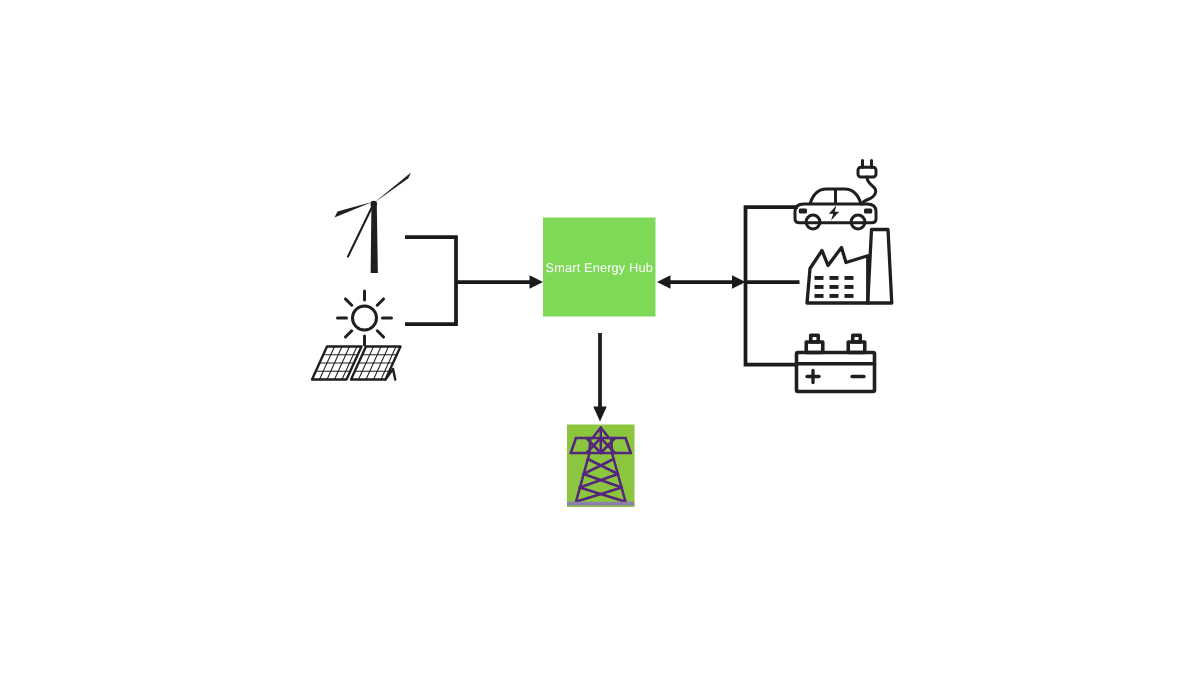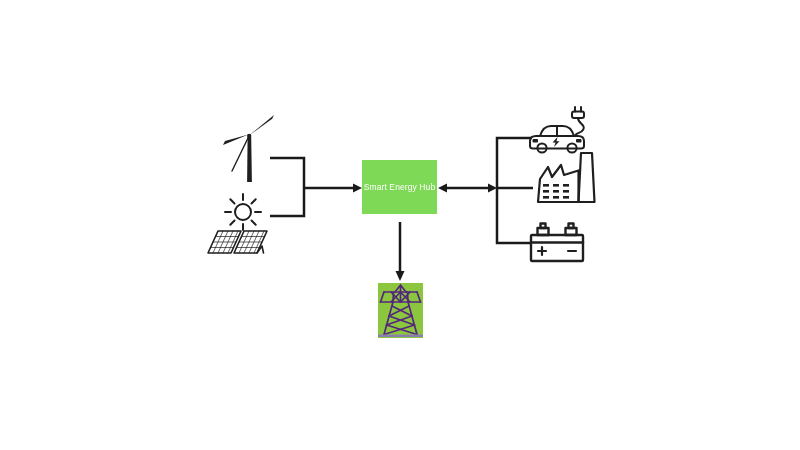--- a/index.html
+++ b/index.html
@@ -11,21 +11,21 @@
   .abs{position:absolute;}
   svg{display:block;}
   
   .conn{stroke:var(--line,#1a1a1a);stroke-width:2.5;fill:none;}
   .arrowhead{fill:var(--line,#1a1a1a);stroke:none;}
   
   .icon-stroke{stroke:#1f1f1f;fill:none;stroke-linecap:round;stroke-linejoin:round;}
   .icon-fill{fill:#1f1f1f;stroke:none;}
   
   #hub{
-    left:362px;top:160px;width:75px;height:54px;
+    left:362px;top:145px;width:75px;height:66px;
     background:var(--hub-fill,#7ED957);
     display:flex;align-items:center;justify-content:center;
   }
   #hub span{
     color:var(--hub-text,#fff);font-size:8.5px;white-space:nowrap;
     letter-spacing:.1px;
   }
   
   #tower{
     left:378px;top:283px;width:45px;height:55px;

